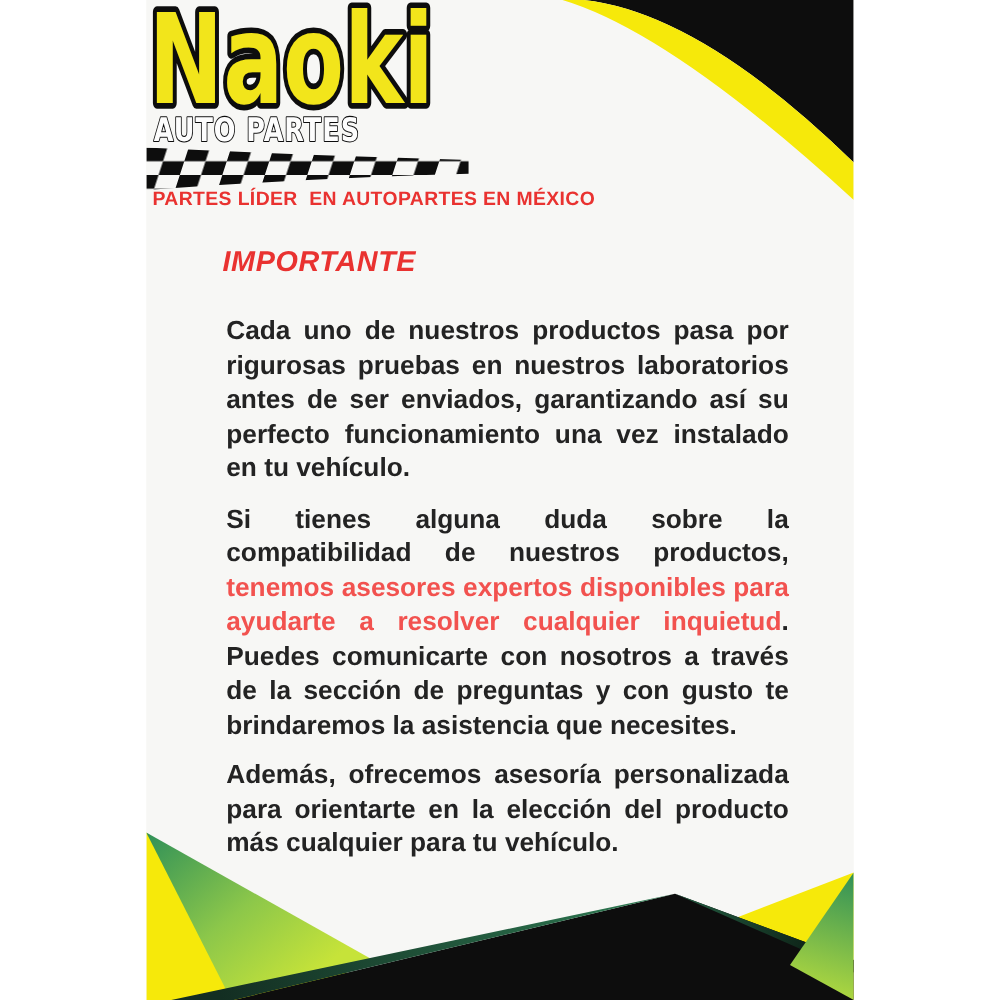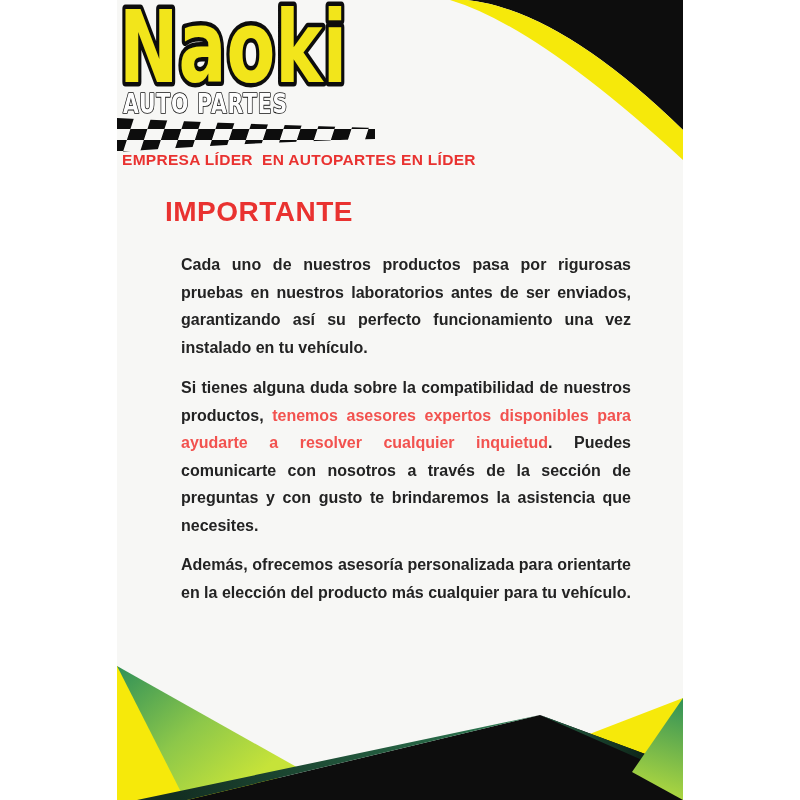--- a/index.html
+++ b/index.html
@@ -21,24 +21,24 @@
     fill:var(--brandYellow);stroke:var(--ink);stroke-width:9px;
     paint-order:stroke;stroke-linejoin:round;font-size:100px;}
   .logo-sub{position:absolute;left:4px;top:90px;width:210px;height:30px;overflow:visible;}
   .logo-sub text{font-family:"DejaVu Sans",sans-serif;font-weight:bold;
     fill:#fdfdfd;stroke:var(--ink);stroke-width:1.7px;paint-order:stroke;
     stroke-linejoin:round;font-size:26px;letter-spacing:1px;}
   .flag{position:absolute;left:0;top:118px;width:258px;height:38px;}
   .tagline{position:absolute;left:5px;top:151px;width:430px;
     font-size:15.5px;font-weight:700;color:var(--accentRed);
     letter-spacing:.3px;white-space:pre-wrap;}
-  .title{position:absolute;left:48px;top:196px;
-    font-size:28px;font-weight:700;color:var(--accentRed);letter-spacing:.5px;}
+  .title{position:absolute;left:61px;top:196px;
+    font-size:23px;font-weight:700;color:var(--accentRed);letter-spacing:.5px;font-style:italic;}
   .copy{position:absolute;left:64px;top:251px;width:450px;}
-  .copy p{font-size:16px;line-height:27.5px;font-weight:700;
+  .copy p{font-size:21px;line-height:27.5px;font-weight:700;
     color:var(--bodyText);text-align:justify;}
   .copy p.gap-small{margin-bottom:13px;}
   .copy p.gap-large{margin-bottom:12px;}
   .hl{color:var(--highlightRed);}
 </style>
 </head>
 <body>
 
 <div class="stage">
   <div class="card">
@@ -60,21 +60,21 @@
       <defs>
         <pattern id="chk" width="34" height="22" patternUnits="userSpaceOnUse" patternTransform="skewX(-18)">
           <rect width="34" height="22" fill="var(--cardBg)"></rect>
           <rect width="17" height="11" fill="var(--ink)"></rect>
           <rect x="17" y="11" width="17" height="11" fill="var(--ink)"></rect>
         </pattern>
       </defs>
       <path d="M0,0 Q120,6 258,10 L258,21 Q140,24 0,34 Z" fill="url(#chk)"></path>
     </svg>
 
-    <div class="tagline">EMPRESA LÍDER  EN AUTOPARTES EN LÍDER</div>
+    <div class="tagline">PARTES LÍDER  EN AUTOPARTES EN MÉXICO</div>
 
     <h1 class="title">IMPORTANTE</h1>
 
     <div class="copy">
       <p class="gap-small">Cada uno de nuestros productos pasa por rigurosas pruebas en nuestros laboratorios antes de ser enviados, garantizando así su perfecto funcionamiento una vez instalado en tu vehículo.</p>
       <p class="gap-large"><span>Si tienes alguna duda sobre la compatibilidad de nuestros productos, </span><span class="hl">tenemos asesores expertos disponibles para ayudarte a resolver cualquier inquietud</span><span>. Puedes comunicarte con nosotros a través de la sección de preguntas y con gusto te brindaremos la asistencia que necesites.</span></p>
       <p>Además, ofrecemos asesoría personalizada para orientarte en la elección del producto más cualquier para tu vehículo.</p>
     </div>
 
     <svg class="bottom-svg" viewBox="0 660 566 140" aria-hidden="true">

